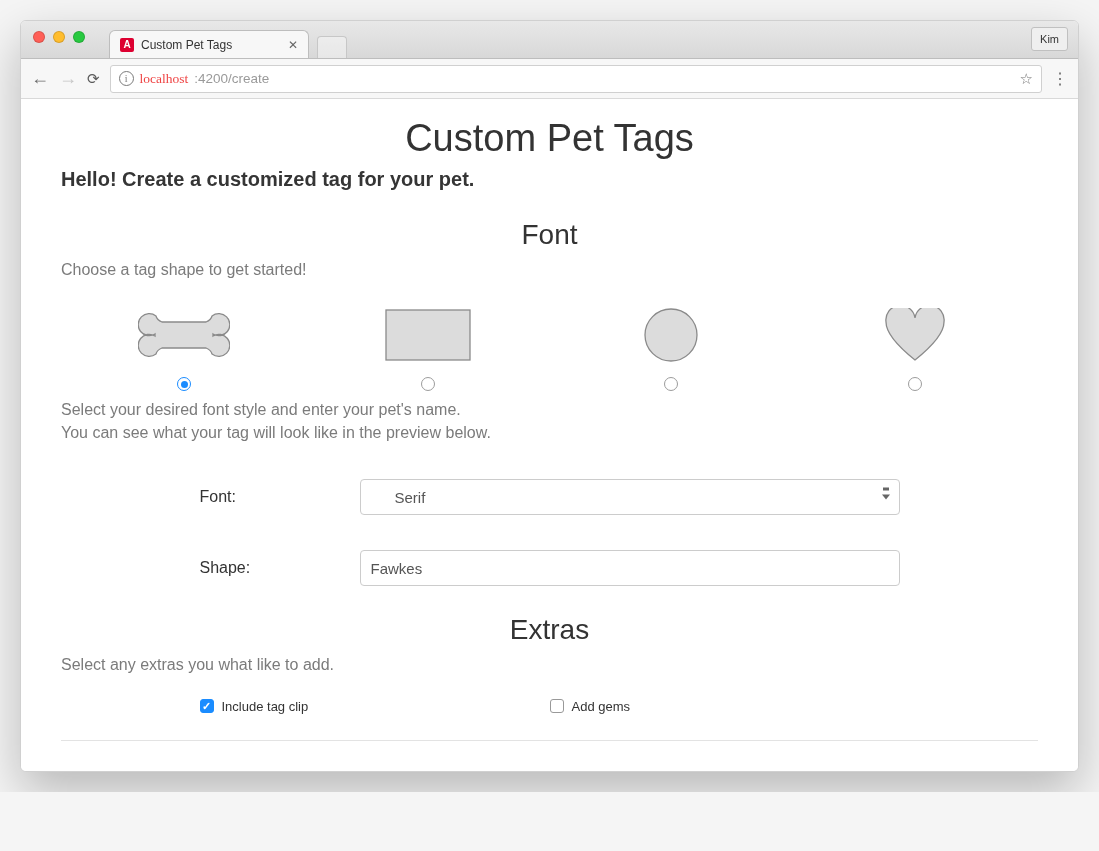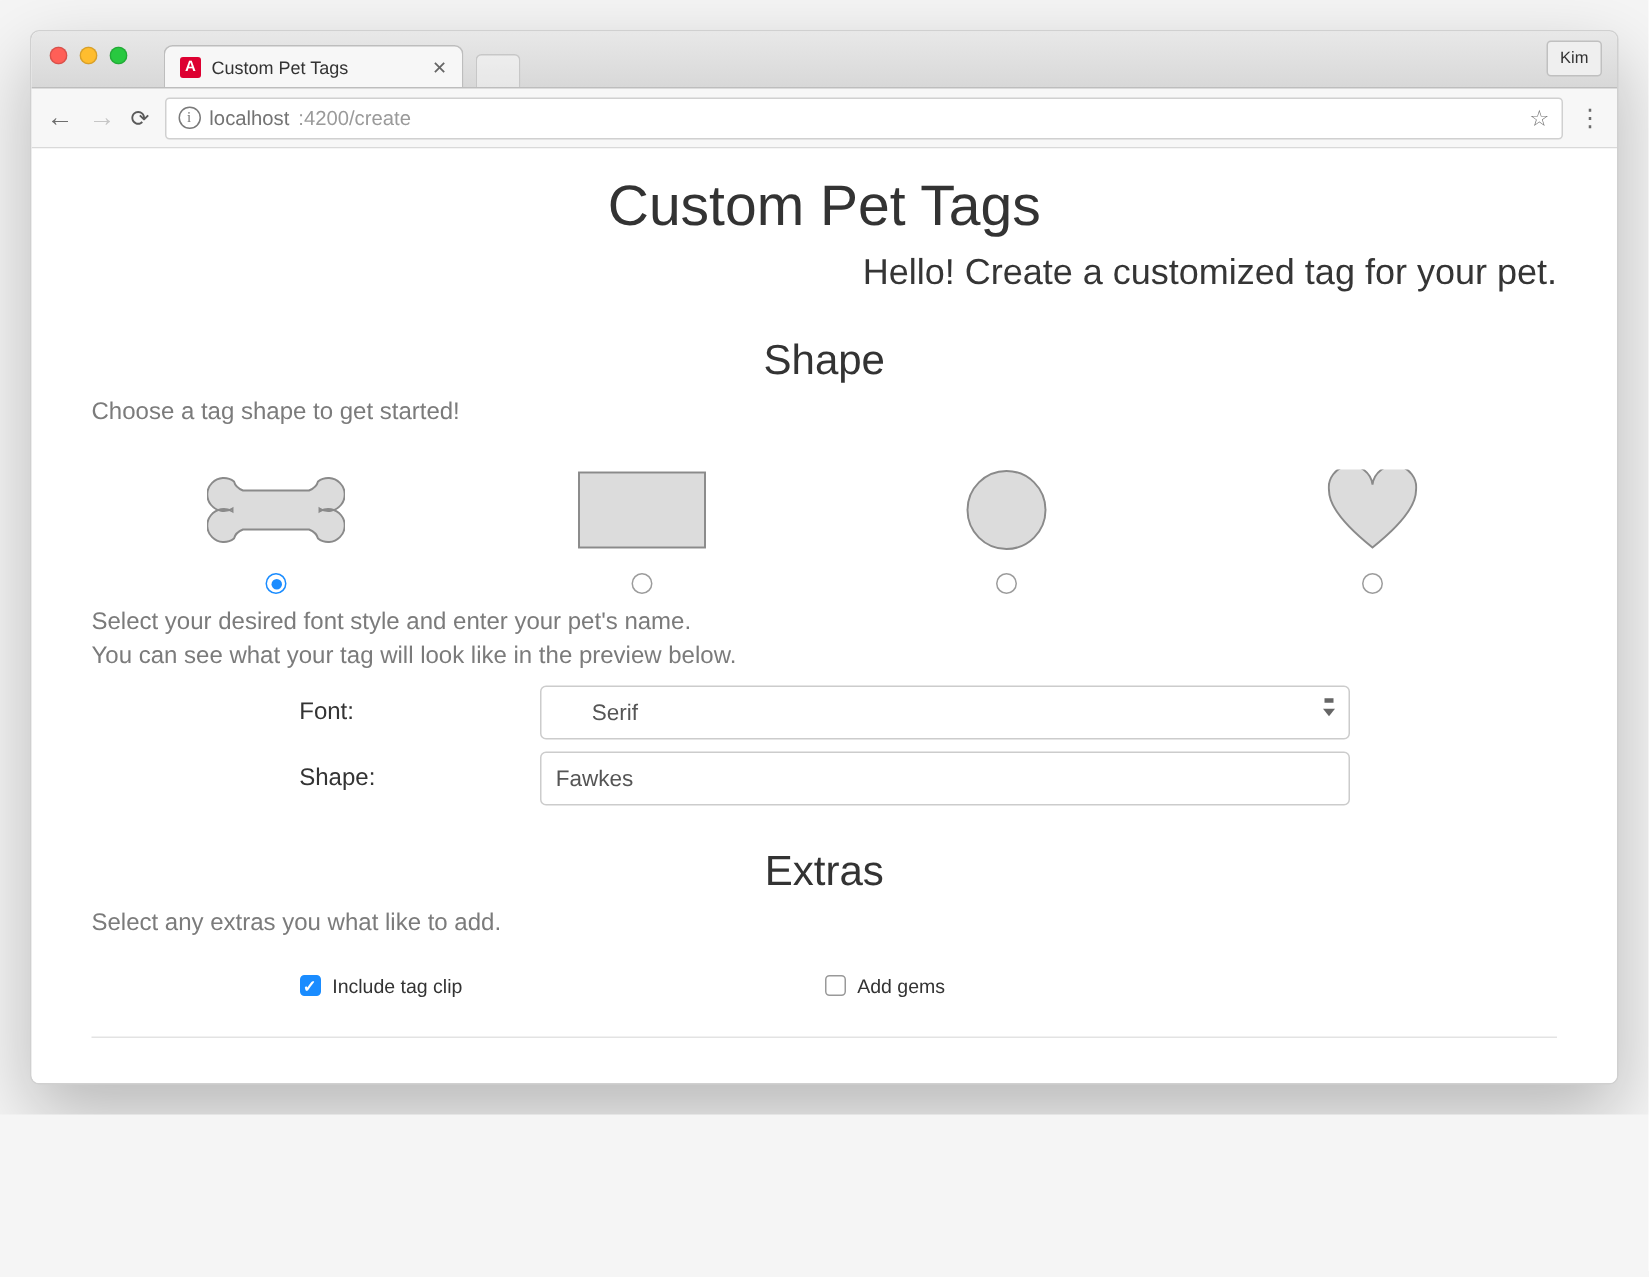--- a/index.html
+++ b/index.html
@@ -93,41 +93,41 @@
       flex:1; height:28px;
       background:#fff; border:1px solid #d0d0d0; border-radius:3px;
       display:flex;align-items:center;padding:0 8px;gap:6px;
       font-size:13.5px;color:#222;
     }
     .omnibox .info-icon {
       width:15px;height:15px;border:1.2px solid #7a7a7a;border-radius:50%;
       display:flex;align-items:center;justify-content:center;
       font-size:10px;color:#7a7a7a;font-family:Georgia,serif;
     }
-    .omnibox .host { color:#737373; }
+    .omnibox .host { color:#ef4444;font-family:Liberation Serif, serif; }
     .omnibox .path { color:#9a9a9a; }
     .omnibox .star { margin-left:auto;color:#777;font-size:15px; }
     .kebab { color:#6b6b6b;font-size:16px;letter-spacing:0; }
     
     .content {
       padding: 18px 40px 30px;
       background:#fff;
     }
     h1 {
       text-align:center;
       font-size:38px;
       font-weight:500;
       color:#333;
     }
     .subtitle {
-      text-align:right;
-      font-size:24px;
+      text-align:left;
+      font-size:20px;
       color:#353535;
       margin-top:8px;
-      font-weight:400;
+      font-weight:700;
     }
     h2 {
       text-align:center;
       font-size:28px;
       font-weight:500;
       margin-top:28px;
       color:#333;
     }
     .desc {
       color:#7b7b7b;
@@ -151,21 +151,21 @@
     .radio {
       width:14px;height:14px;border:1.4px solid #9c9c9c;border-radius:50%;
       display:flex;align-items:center;justify-content:center;background:#fff;
     }
     .radio.selected { border-color:#1a8cff; }
     .radio.selected::after {
       content:"";width:7px;height:7px;border-radius:50%;background:#1a8cff;
     }
     .form-row {
       display:flex;align-items:center;
-      max-width:700px;margin:8px auto 0;
+      max-width:700px;margin:35px auto 0;
     }
     .form-row label {
       width:160px;font-size:16px;color:#333;
     }
     .form-row .control { flex:1; }
     select, input[type="text"] {
       width:100%;height:36px;
       border:1px solid #ccc;border-radius:4px;
       padding:0 10px;font-size:15px;color:#555;
       background:#fff;
@@ -223,21 +223,21 @@
         <span class="path">:4200/create</span>
       <span class="star">☆</span>
     </div>
     <span class="kebab">⋮</span>
   </div>
 
   <div class="content">
     <h1>Custom Pet Tags</h1>
     <p class="subtitle">Hello! Create a customized tag for your pet.</p>
 
-    <h2>Shape</h2>
+    <h2>Font</h2>
     <p class="desc">Choose a tag shape to get started!</p>
 
     <div class="shapes">
       <div class="shape-opt">
         <div class="shape-box">
           <svg width="92" height="50" viewBox="0 0 92 50">
             <path class="shape-fill" d="M18 6 a11 11 0 1 0 -1 18 l-0 2 a11 11 0 1 0 1 18 q1 -4 6 -6 h44 q5 2 6 6 a11 11 0 1 0 1 -18 l0 -2 a11 11 0 1 0 -1 -18 q-1 4 -6 6 h-44 q-5 -2 -6 -6 z"></path>
           </svg>
         </div>
         <div class="radio selected"></div>

